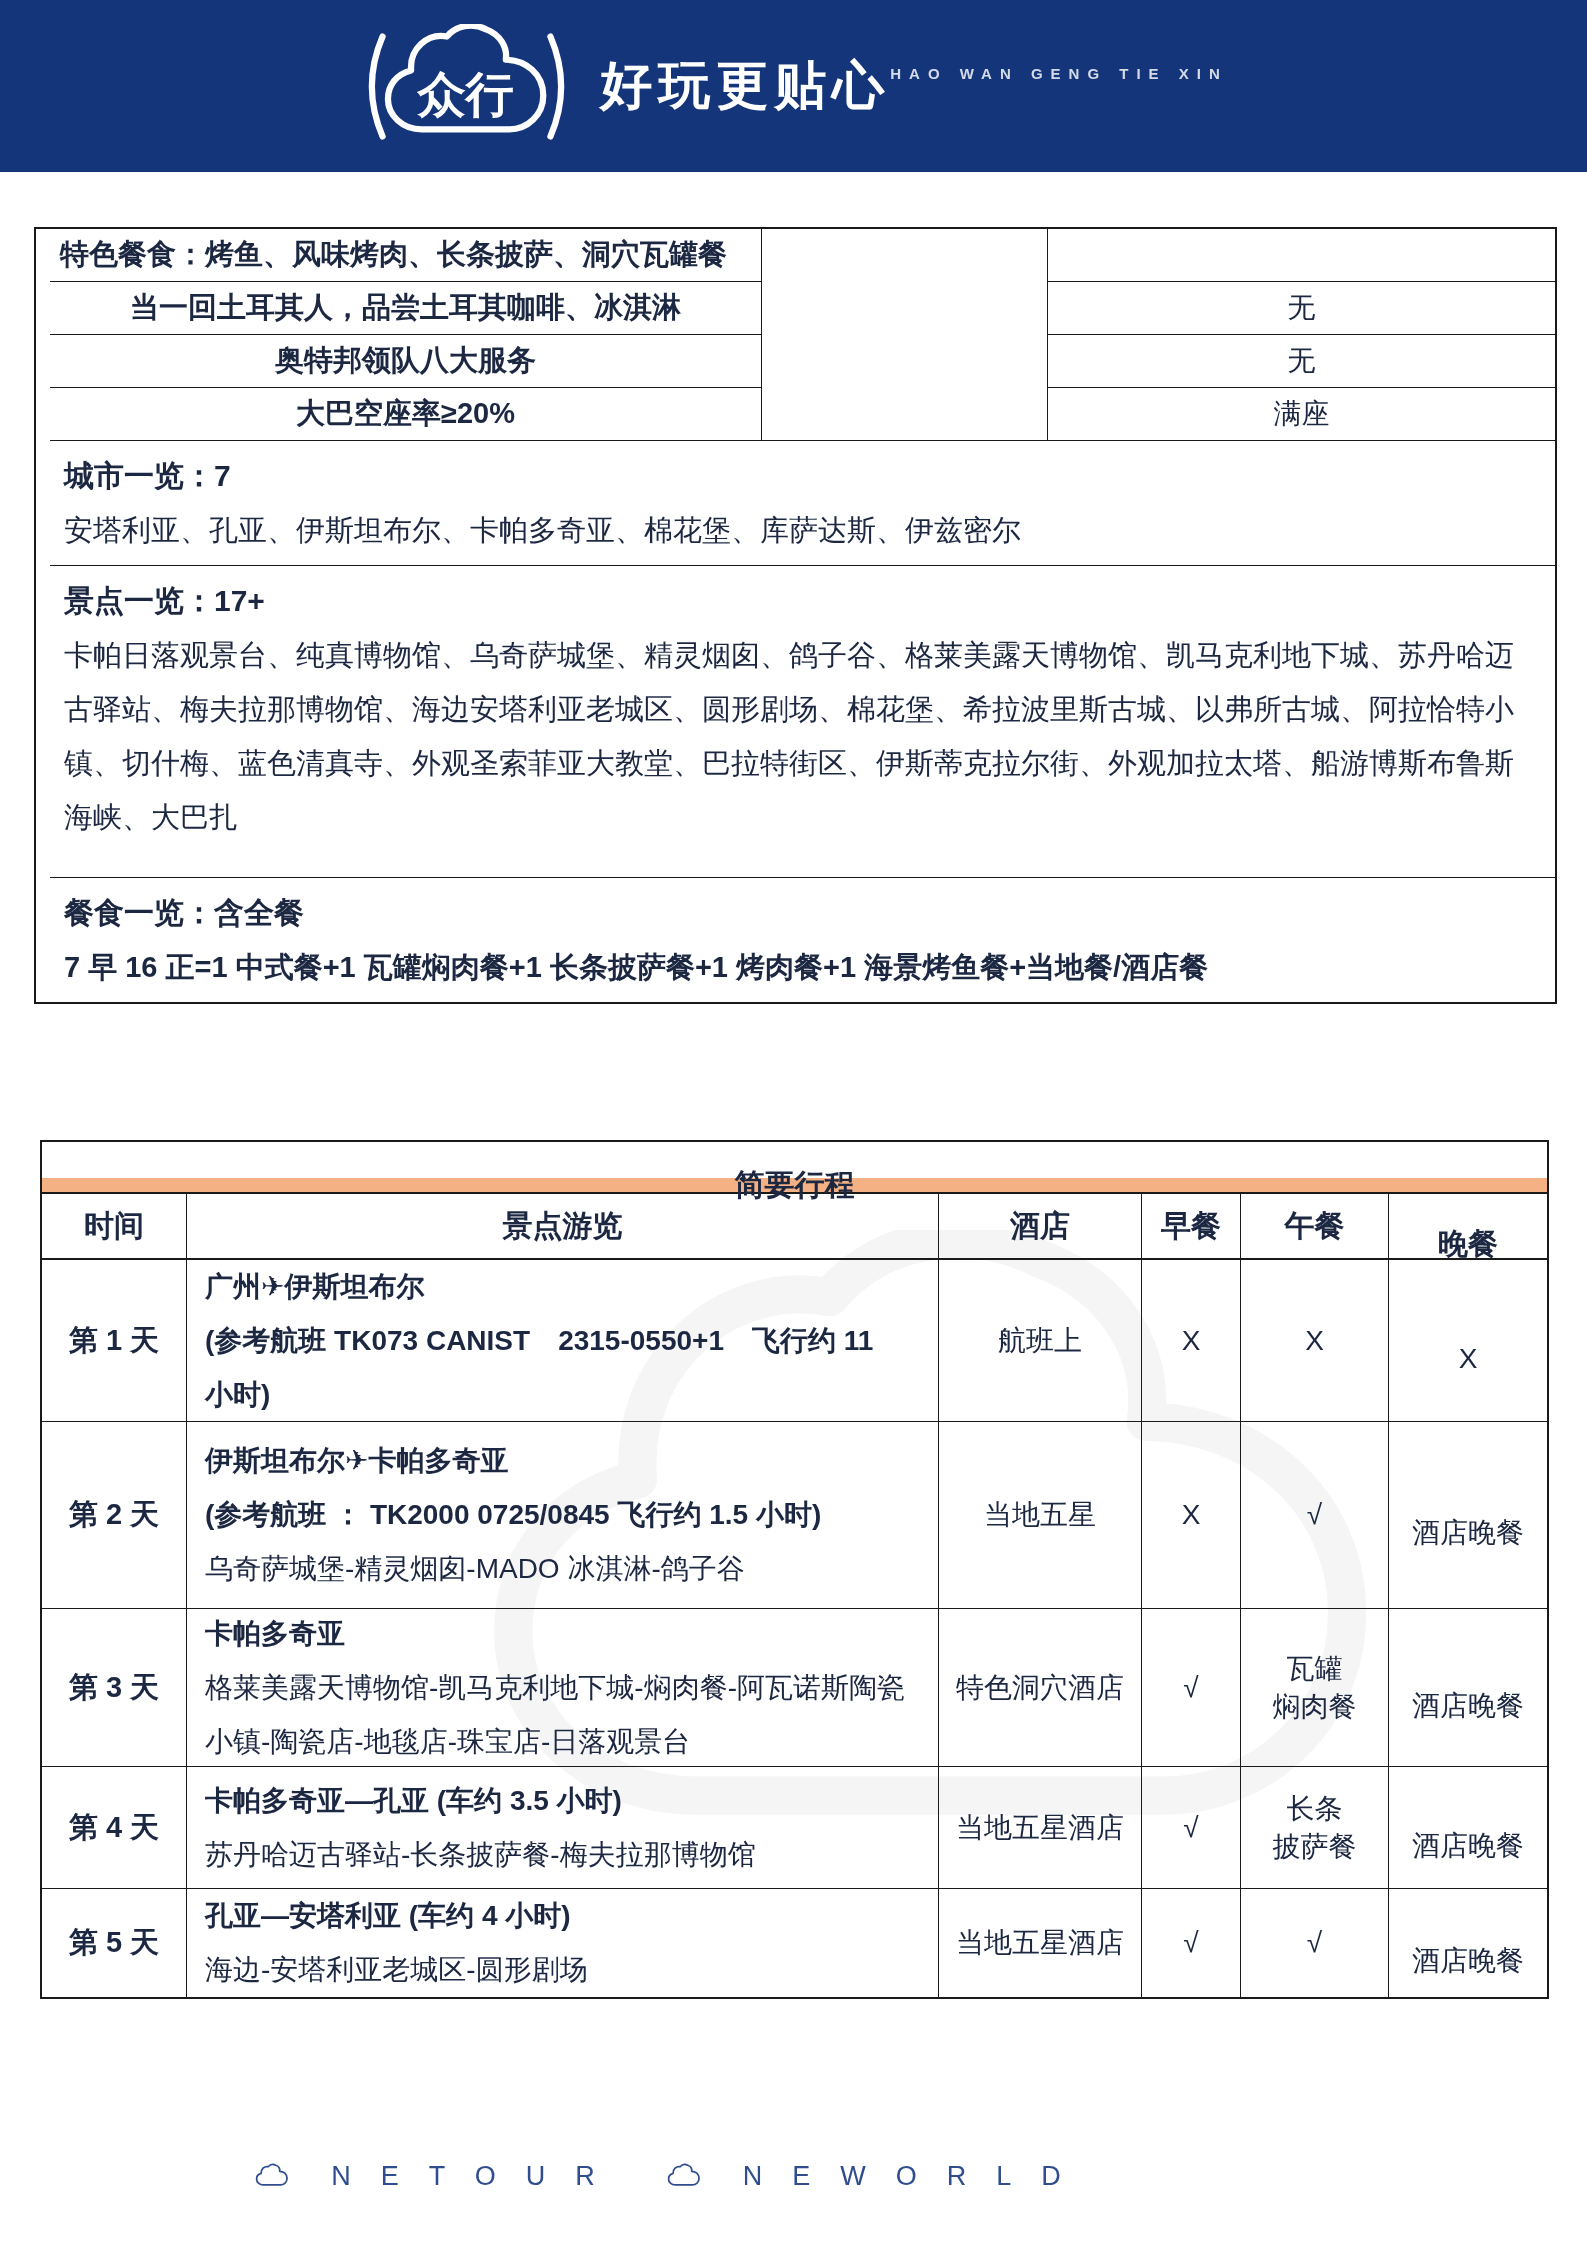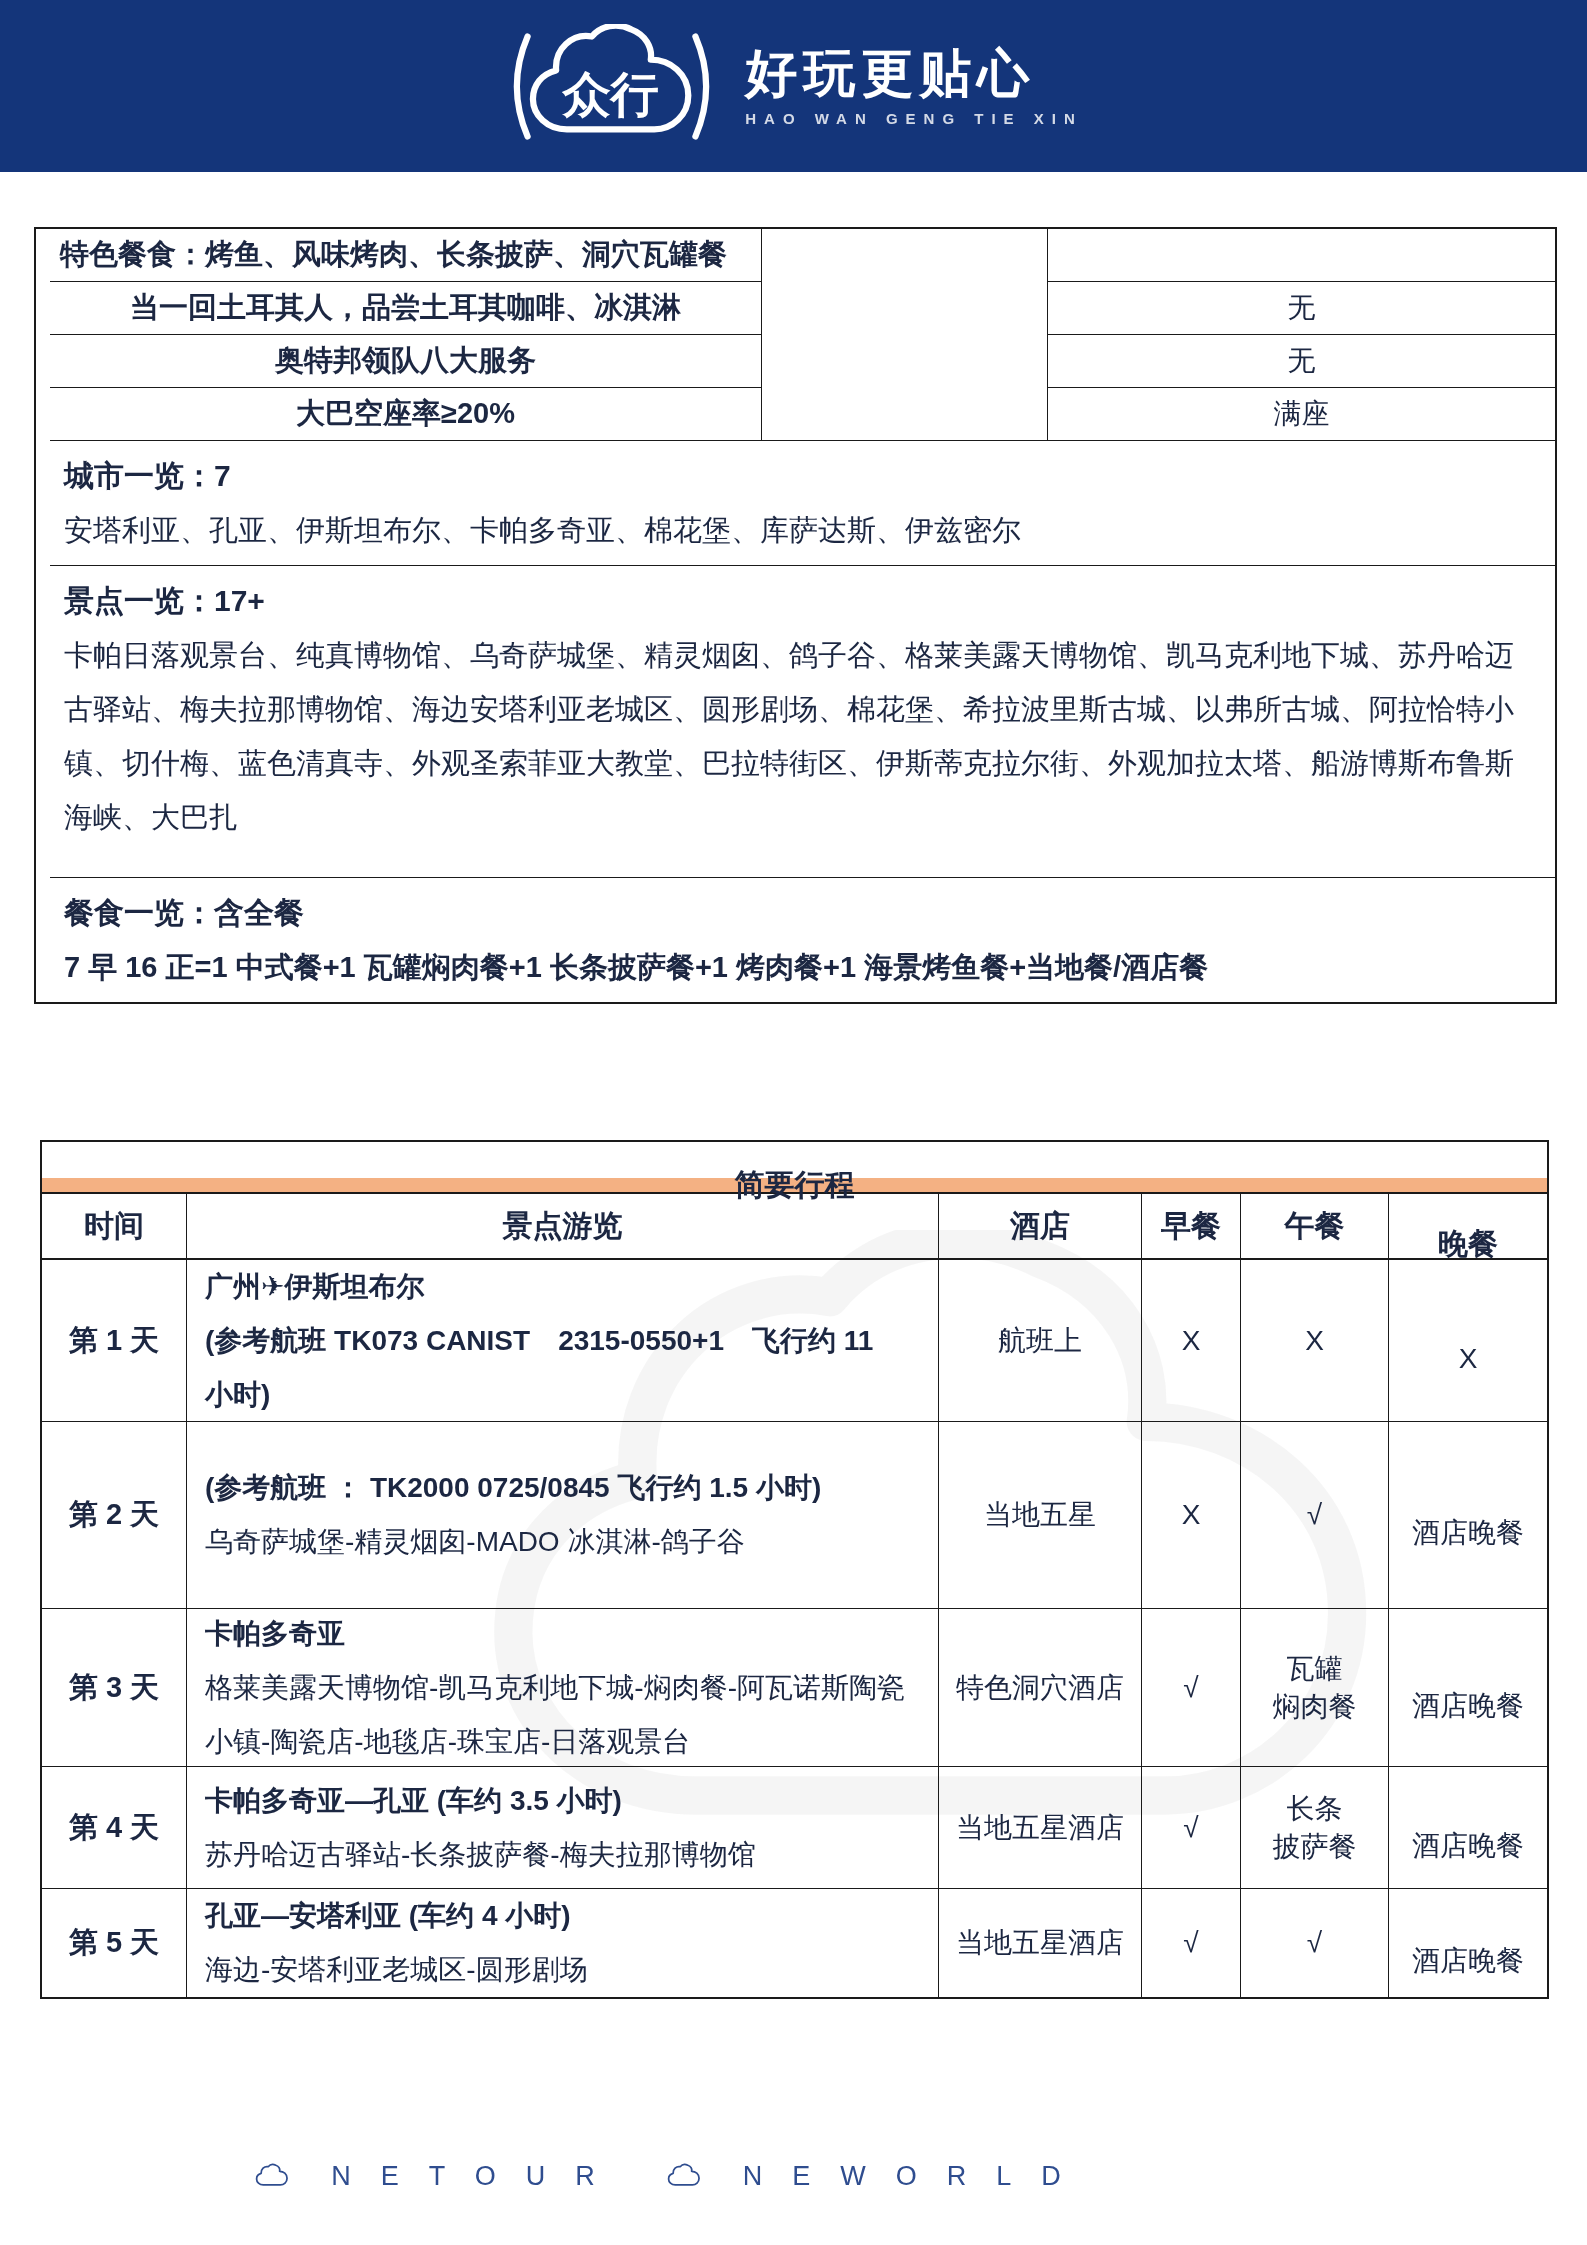--- a/index.html
+++ b/index.html
@@ -4,21 +4,21 @@
 <style>
   html,body{margin:0;padding:0;background:#ffffff;}
   body{font-family:"Liberation Sans","DejaVu Sans",sans-serif;color:#1c2742;}
   .page{position:relative;width:1587px;height:2245px;background:#ffffff;overflow:hidden;}
 
   
   .header-band{position:absolute;left:0;top:0;width:1587px;height:172px;background:#14357A;z-index:2;
     display:flex;align-items:center;justify-content:center;}
   .logo-wrap{display:flex;align-items:center;gap:26px;}
   .logo-cloud-svg{display:block;}
-  .brand-right{display:flex;flex-direction:column;}
+  .brand-right{display:flex;flex-direction:row;}
   .brand-tagline{font-size:52px;font-weight:bold;color:#ffffff;letter-spacing:6px;line-height:1.1;}
   .brand-pinyin{margin-top:8px;font-size:15px;font-weight:bold;color:rgba(255,255,255,0.82);letter-spacing:8px;}
 
   
   .watermark{position:absolute;left:360px;top:1230px;z-index:0;opacity:0.55;}
 
   .content{position:relative;z-index:1;}
 
   
   .infotable{position:absolute;left:34px;top:227px;width:1505px;border:2px solid #1a1a1a;background:transparent;padding-left:14px;}
@@ -138,20 +138,21 @@
 小时)</span>
         
       </div>
       <div>航班上</div>
       <div>X</div>
       <div>X</div>
       <div class="lastcol">X</div>
 
       <div class="day-cell">第 2 天</div>
       <div class="sights-cell">
+        <span class="line t">伊斯坦布尔✈卡帕多奇亚</span>
         <span class="line t">(参考航班 ： TK2000 0725/0845 飞行约 1.5 小时)</span>
         <span class="line">乌奇萨城堡-精灵烟囱-MADO 冰淇淋-鸽子谷</span>
       </div>
       <div>当地五星</div>
       <div>X</div>
       <div>√</div>
       <div class="lastcol">酒店晚餐</div>
 
       <div class="day-cell">第 3 天</div>
       <div class="sights-cell">

